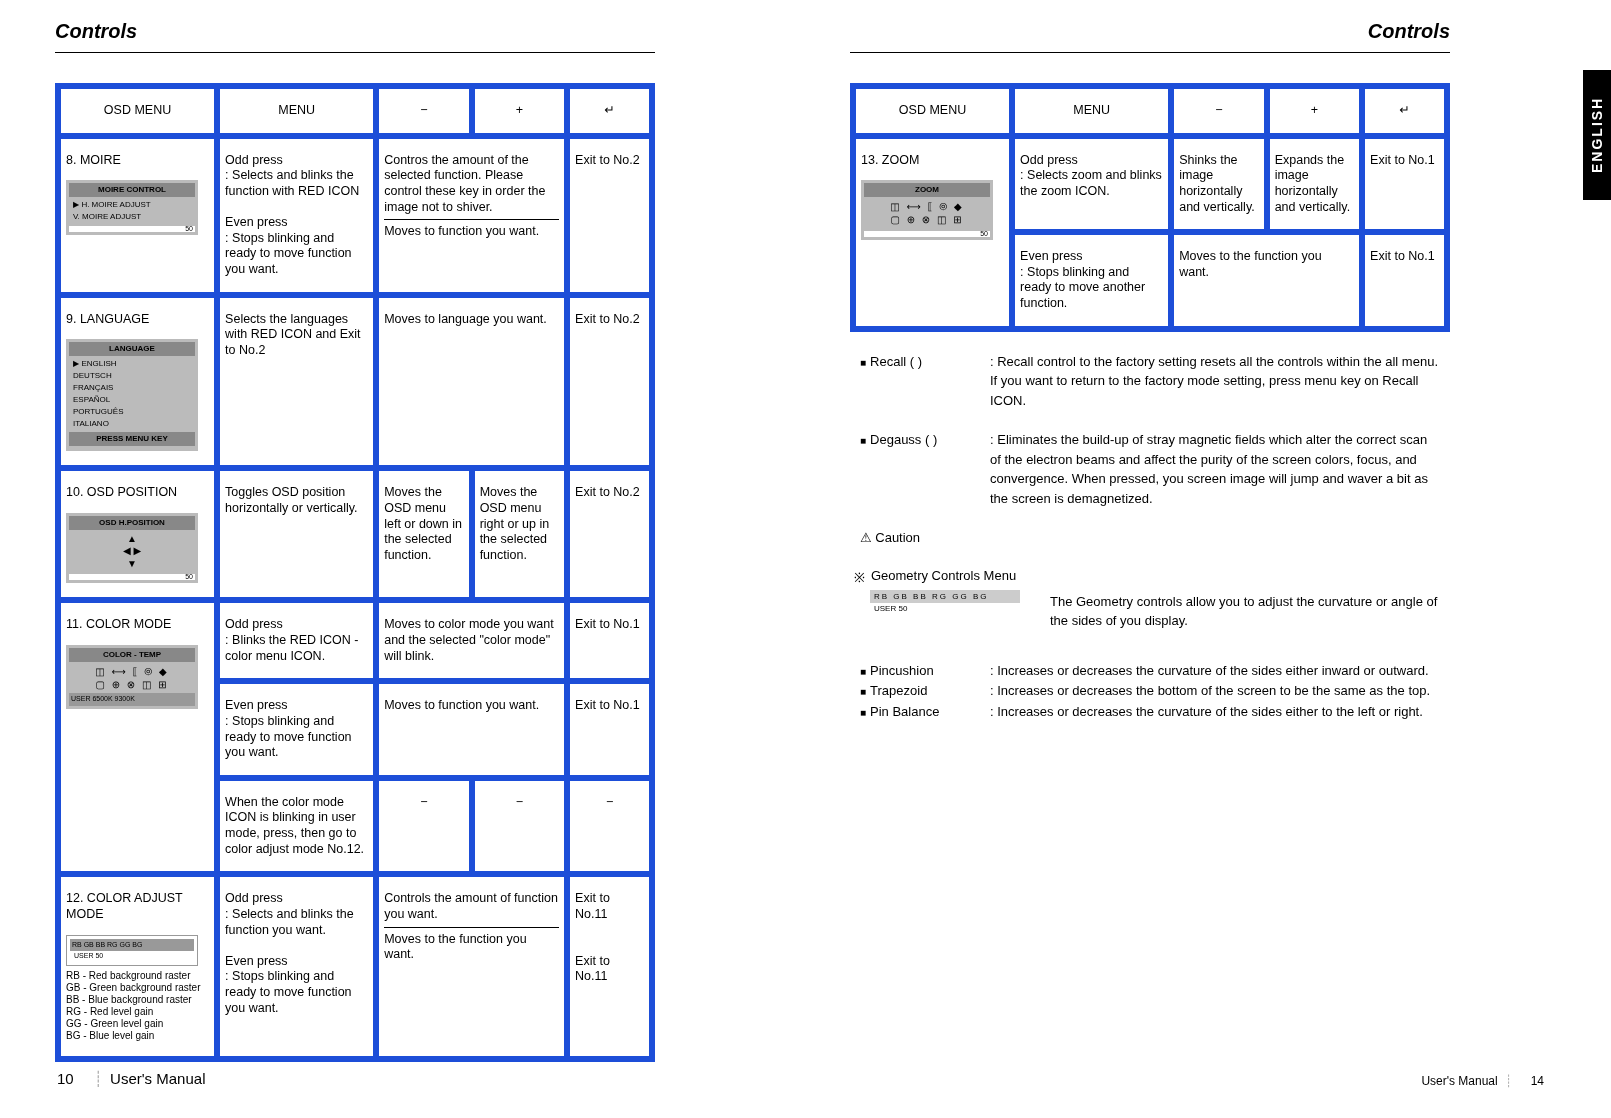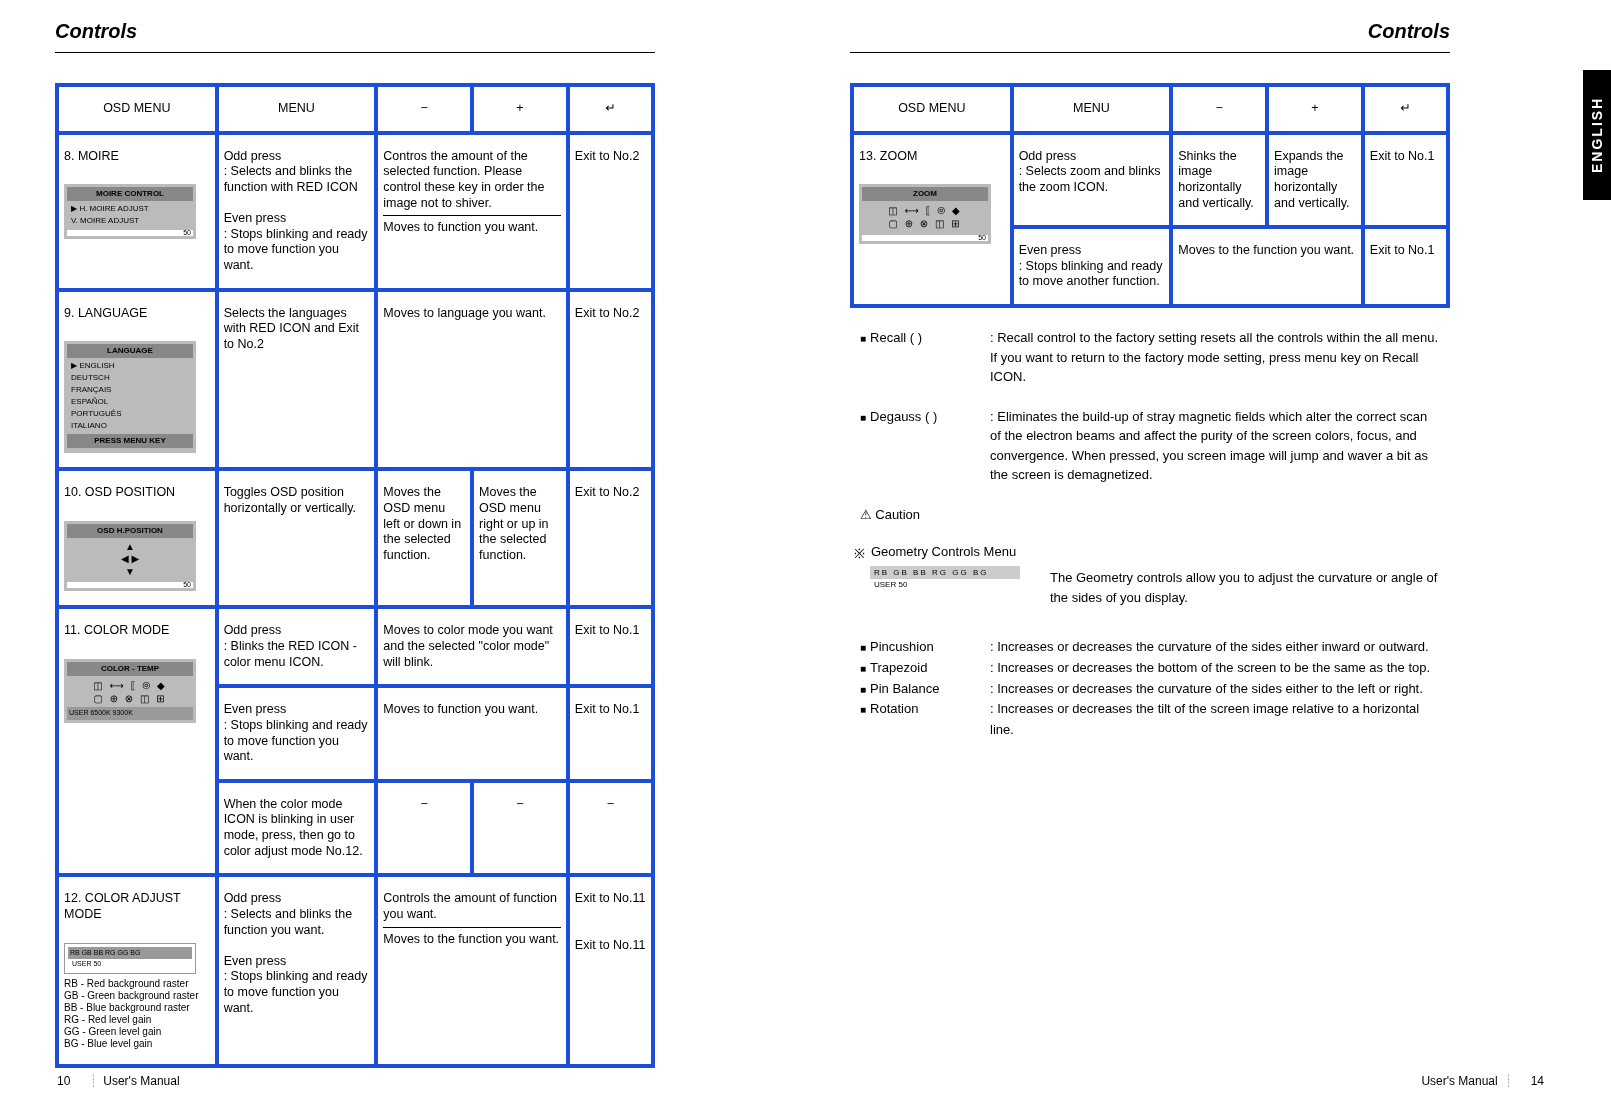--- a/index.html
+++ b/index.html
@@ -28,21 +28,21 @@
     margin-bottom: 30px;
   }
   .page-right .page-title { text-align: right; }
 
   table.main {
     border-collapse: collapse;
     width: 100%;
     table-layout: fixed;
   }
   table.main th, table.main td {
-    border: 4px solid #1d4ed8;
+    border: 6px solid #1d4ed8;
     padding: 14px 5px;
     vertical-align: top;
     font-size: 12.5px;
     line-height: 1.25;
   }
   table.main th {
     font-weight: normal;
     text-align: center;
     background: #fff;
   }
@@ -52,21 +52,21 @@
   .col-plus { width: 90px; }
   .col-enter { width: 80px; text-align:center;}
   .col-enter-icon { text-align:center; font-size:16px;}
   
   
   .osd-panel {
     background: #bbb;
     color: #000;
     font-size: 8px;
     padding: 3px;
-    margin-top: 20px;
+    margin-top: 12px;
     width: 132px;
   }
   .osd-panel .osd-title {
     text-align: center;
     font-weight: bold;
     background: #888;
     padding: 2px;
     margin-bottom: 2px;
     font-size:8px;
   }
@@ -126,21 +126,21 @@
     display:flex;
     align-items:center;
     justify-content:center;
     transform: rotate(180deg);
   }
 
   .footer-left {
     position:absolute;
     bottom:30px;
     left:45px;
-    font-size:12px;
+    font-size:15px;
   }
   .footer-right {
     position:absolute;
     bottom:30px;
     right:55px;
     font-size:12px;
   }
   .footer-left .pnum, .footer-right .pnum { display:inline-block; margin:0 12px;}
   .footer-left .dots, .footer-right .dots { color:#aaa; letter-spacing:-1px; margin:0 4px;}
   .footer-left .um, .footer-right .um { }
@@ -367,24 +367,20 @@
         <div class="def-desc">: Increases or decreases the curvature of the sides either inward or outward.</div>
       </div>
     <div class="def-row">
         <div class="def-term"><span class="sq">■</span><span>Trapezoid</span></div>
         <div class="def-desc">: Increases or decreases the bottom of the screen to be the same as the top.</div>
       </div>
     <div class="def-row">
         <div class="def-term"><span class="sq">■</span><span>Pin Balance</span></div>
         <div class="def-desc">: Increases or decreases the curvature of the sides either to the left or right.</div>
       </div>
-    <div class="def-row">
-        <div class="def-term"><span class="sq">■</span><span>Rotation</span></div>
-        <div class="def-desc">: Increases or decreases the tilt of the screen image relative to a horizontal line.</div>
-      </div>
   </div>
 </div>
 
 <div class="english-tab">ENGLISH</div>
 
 <div class="footer-left">
   <span class="pnum">10</span>
   <span class="dots">┊</span>
   <span class="um">User's Manual</span>
 </div>

